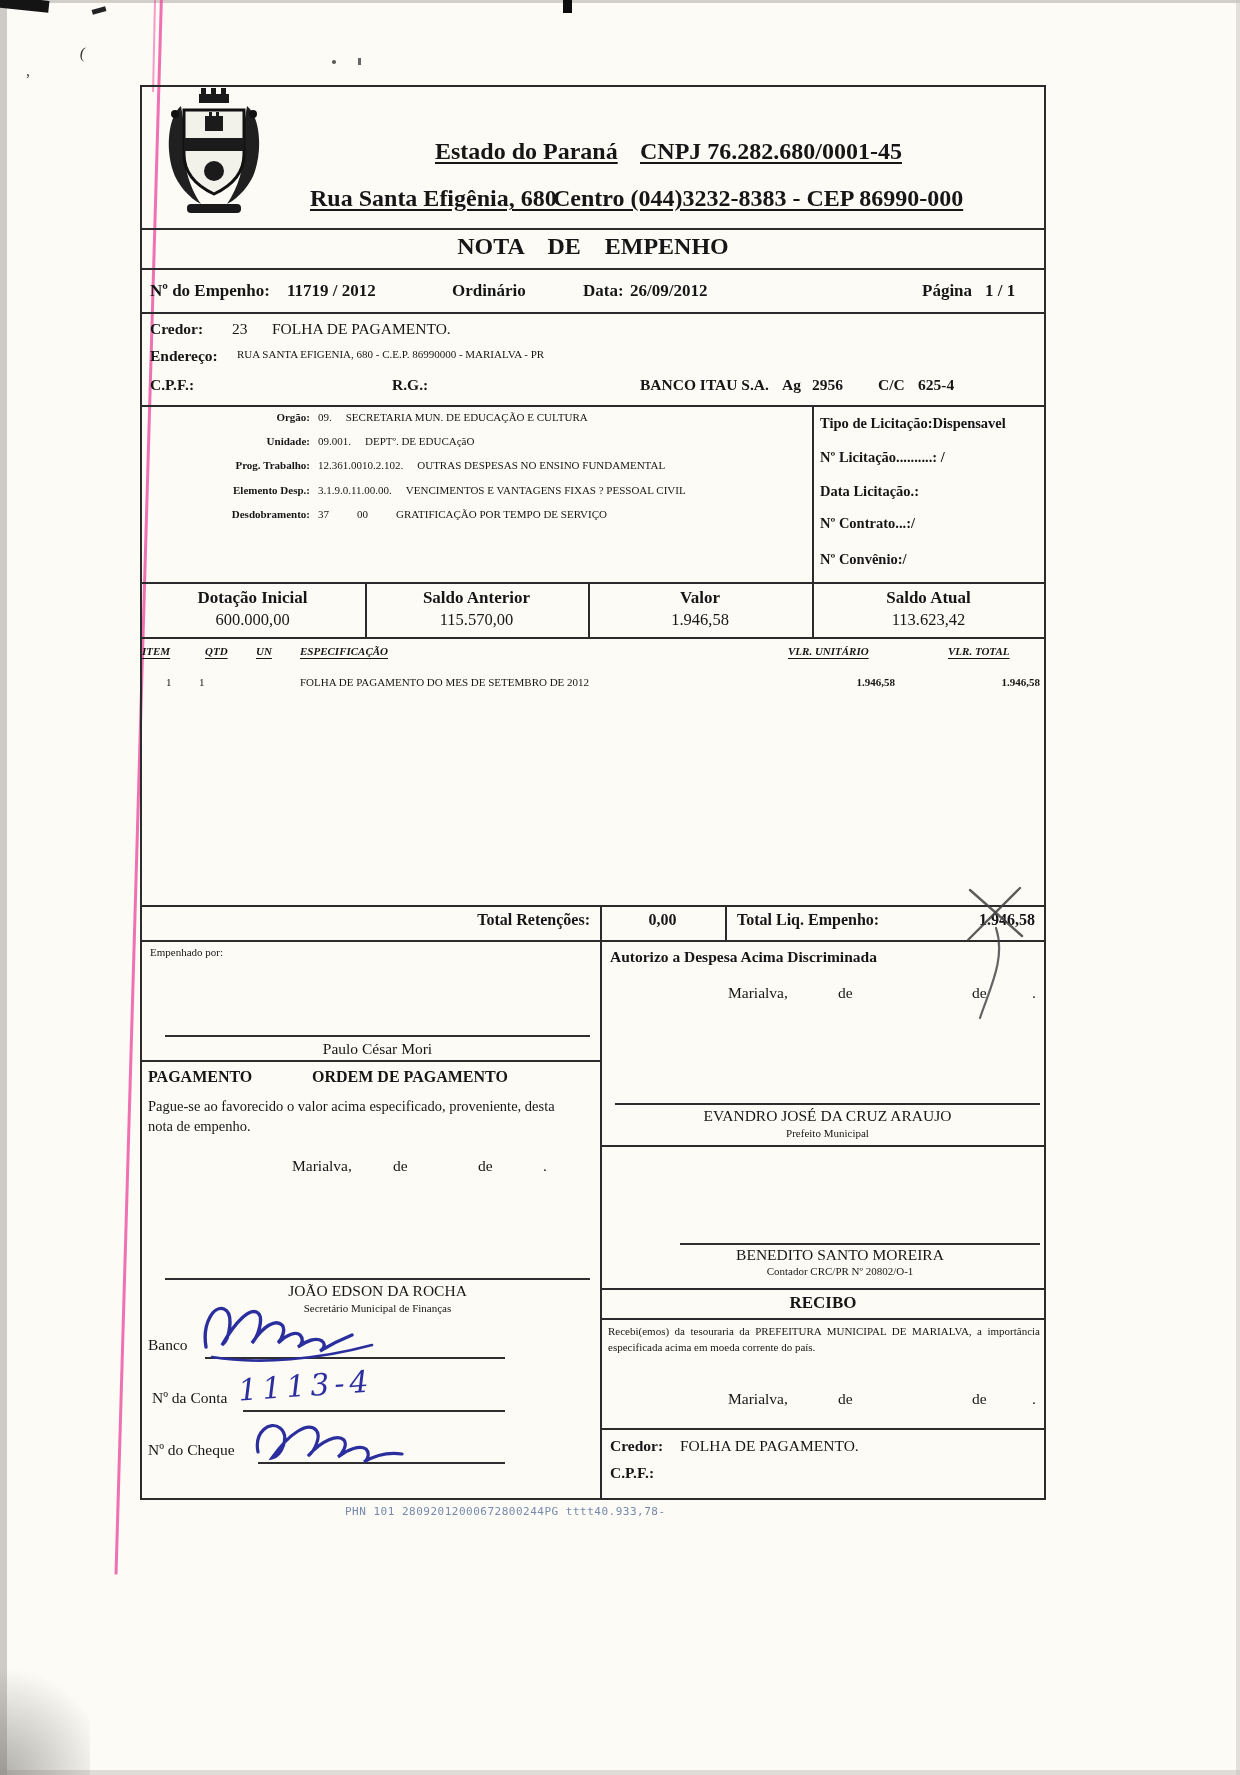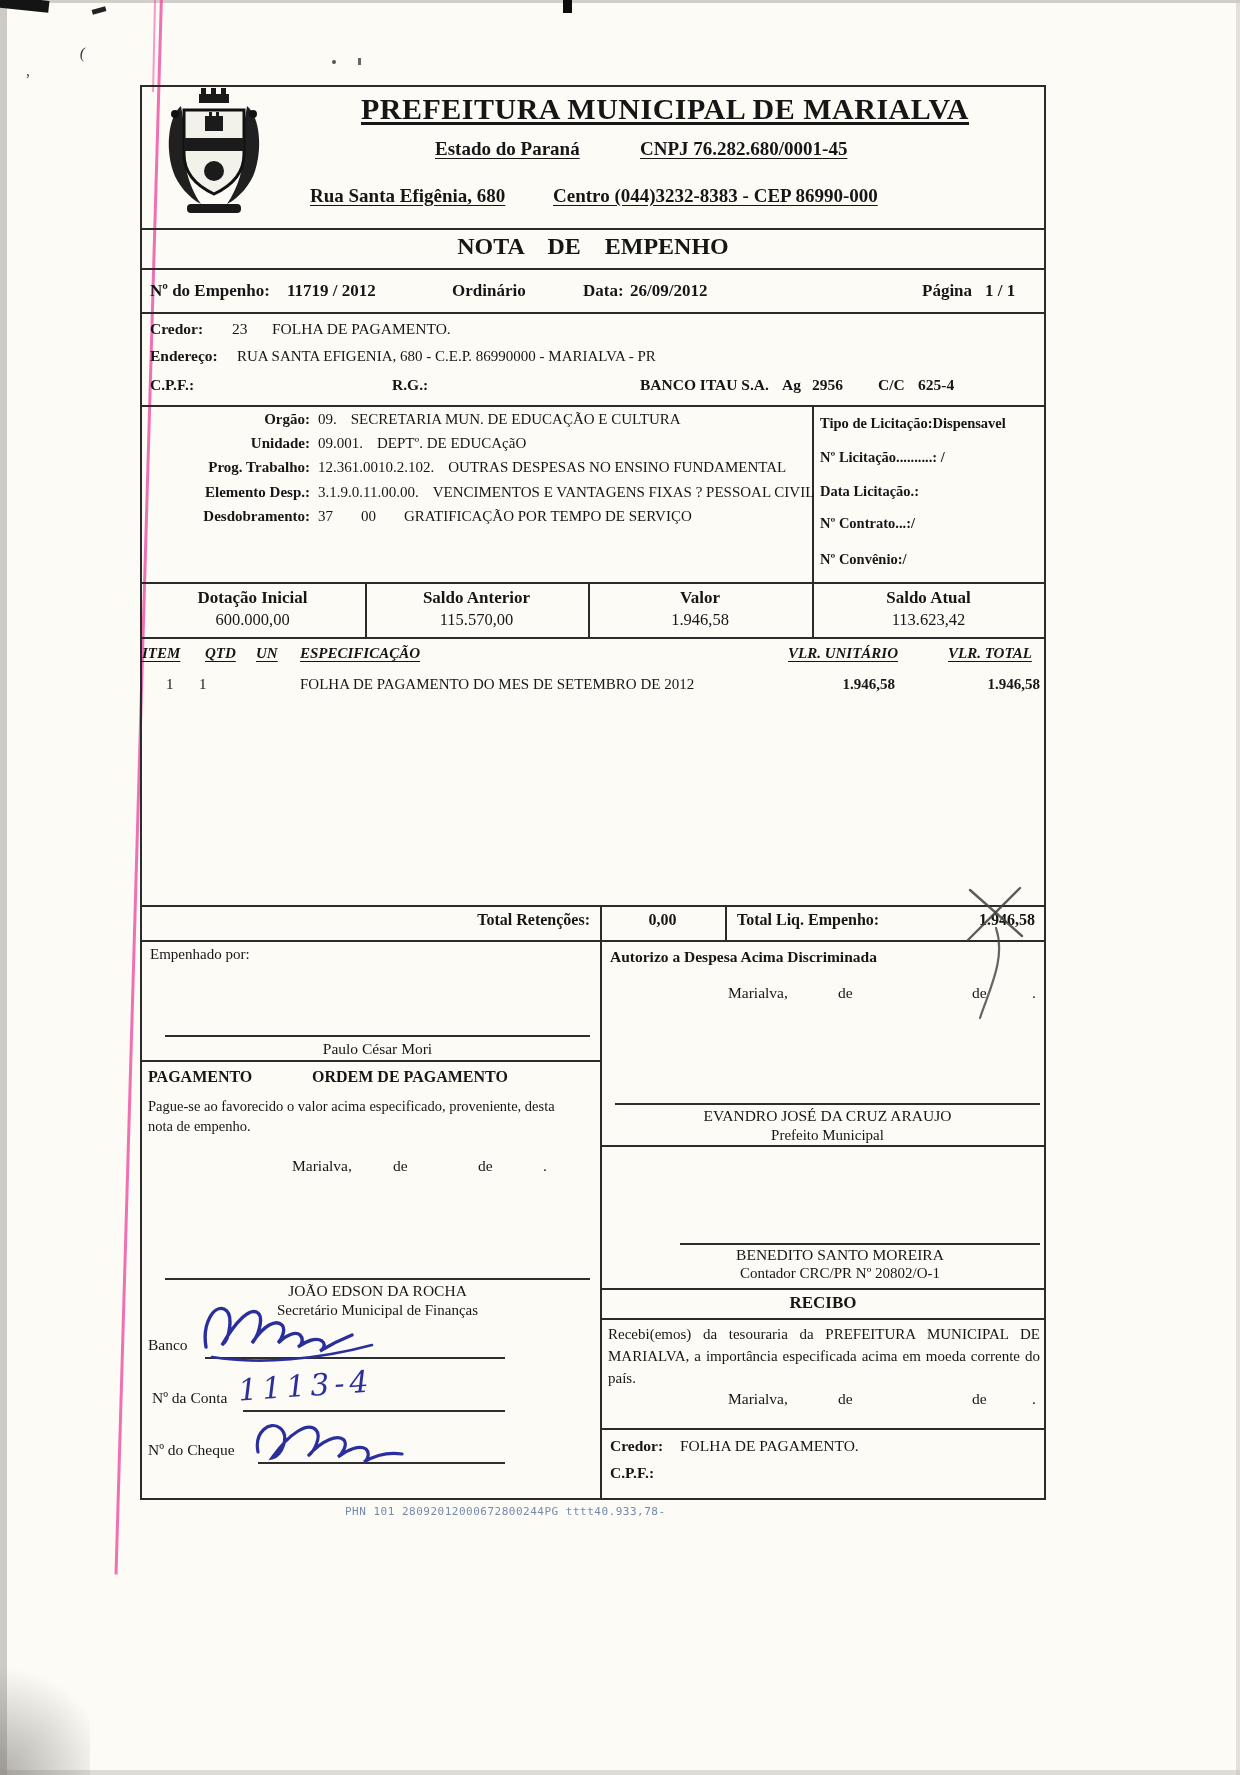--- a/index.html
+++ b/index.html
@@ -8,23 +8,23 @@
   .hline{position:absolute;height:2px;background:#2b2b2b;}
   .vline{position:absolute;width:2px;background:#2b2b2b;}
   .sig{position:absolute;height:1.5px;background:#2e2e2e;}
   .txt{position:absolute;white-space:nowrap;font-family:"Liberation Serif",serif;color:#161616;}
   .wrap{white-space:normal;}
   .b{font-weight:bold;}
   .i{font-style:italic;}
   .u{text-decoration:underline;text-underline-offset:3px;}
   .c{text-align:center;}
   .r{text-align:right;}
-  .f11{font-size:11px;} .f145{font-size:14.5px;} .f15{font-size:15px;}
+  .f11{font-size:11px;} .f145{font-size:14.5px;} .f15{font-size:11px;}
   .f155{font-size:15.5px;} .f16{font-size:16px;} .f165{font-size:16.5px;} .f17{font-size:17px;}
-  .f19{font-size:19px;} .f24{font-size:24px;} .f30{font-size:30px;}
+  .f19{font-size:24px;} .f24{font-size:24px;} .f30{font-size:30px;}
   .blab{display:inline-block;width:165px;text-align:right;font-weight:bold;}
   .bcode{margin-left:8px;}
   .bdesc{margin-left:14px;}
   .hand{position:absolute;font-family:"DejaVu Serif",serif;font-style:italic;color:#2b2f9e;}
   .dotmatrix{font-family:"DejaVu Sans Mono",monospace;color:#7589ad;letter-spacing:0.5px;}
   .artifact{position:absolute;}
 </style>
 </head>
 <body>
 
@@ -82,21 +82,20 @@
     <rect x="21" y="52" width="60" height="13" fill="#1b1b1b"></rect>
     <rect x="42" y="30" width="18" height="15" fill="#1b1b1b"></rect>
     <rect x="46" y="26" width="3" height="5" fill="#1b1b1b"></rect>
     <rect x="53" y="26" width="3" height="5" fill="#1b1b1b"></rect>
     <circle cx="51" cy="85" r="10" fill="#1b1b1b"></circle>
     <circle cx="12" cy="28" r="4" fill="#111"></circle>
     <circle cx="90" cy="28" r="4" fill="#111"></circle>
     <rect x="24" y="118" width="54" height="9" rx="4" fill="#1a1a1a"></rect>
   </svg>
 
-  <div class="txt b u f30 c" style="left:310px;top:92px;width:710px;letter-spacing:0.5px;">PREFEITURA MUNICIPAL DE MARIALVA</div>
   <div class="txt b u f19" style="left:435px;top:138px;">Estado do Paraná</div>
   <div class="txt b u f19" style="left:640px;top:138px;">CNPJ 76.282.680/0001-45</div>
   <div class="txt b u f19" style="left:310px;top:185px;">Rua Santa Efigênia, 680</div>
   <div class="txt b u f19" style="left:553px;top:185px;">Centro  (044)3232-8383  -  CEP 86990-000</div>
 
   <div class="txt b f24 c" style="left:140px;top:233px;width:906px;word-spacing:18px;">NOTA DE EMPENHO</div>
 
   <div class="txt b f17" style="left:150px;top:281px;">Nº do Empenho:</div>
   <div class="txt b f17" style="left:287px;top:281px;">11719 / 2012</div>
   <div class="txt b f17" style="left:452px;top:281px;">Ordinário</div>

